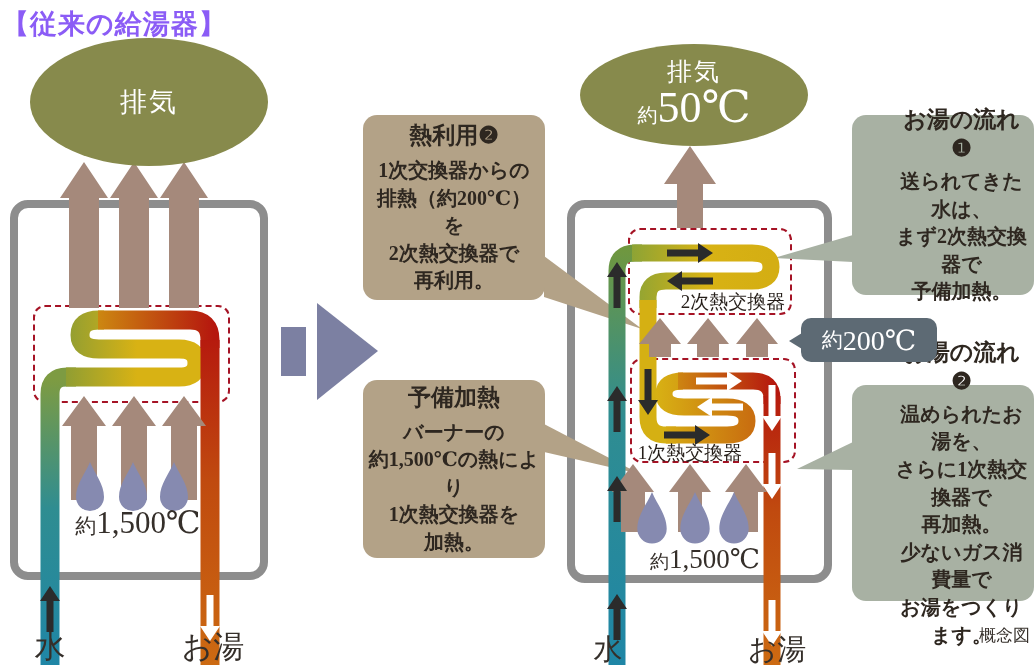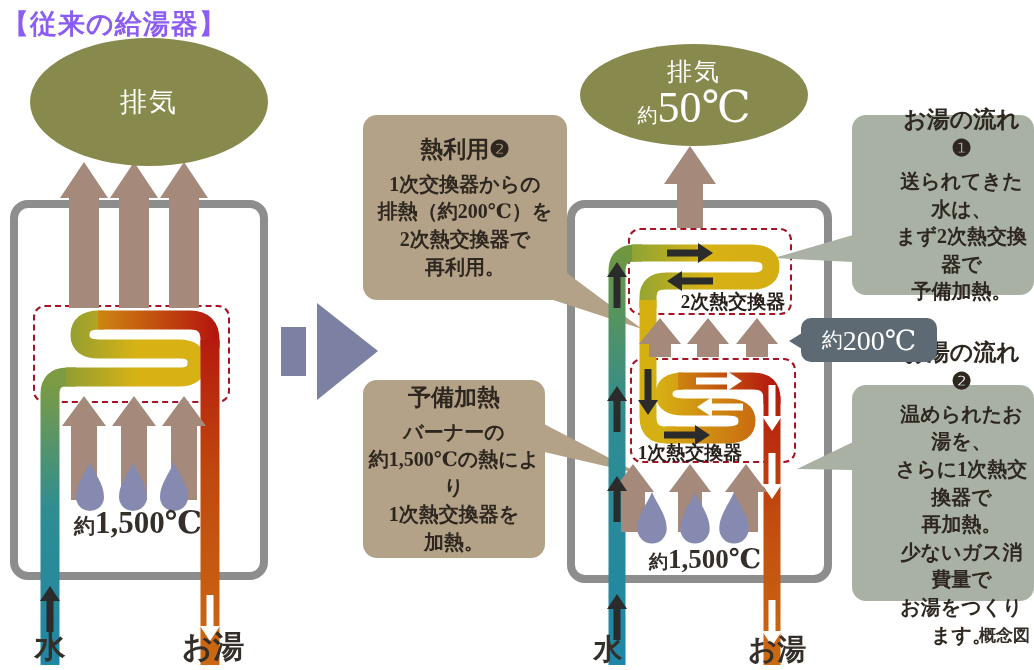--- a/index.html
+++ b/index.html
@@ -29,33 +29,33 @@
   .oval .temp{font-size:40px;}
   .oval.right .pref{font-size:20px;}
   .oval.right .temp{font-size:44px;}
   
   .callout{border-radius:14px;display:flex;flex-direction:column;align-items:center;
            justify-content:center;text-align:center;color:#2e2720;padding:6px 4px;box-sizing:border-box;}
   .callout.tan{background:#b3a287;}
   .callout.sage{background:#a8b1a3;padding-left:41px;}
   .callout .c-title{font-size:23px;font-weight:bold;margin-bottom:6px;}
   .callout .c-body{font-size:20px;line-height:1.38;white-space:pre-line;font-weight:bold;}
-  .callout.heat2{left:363px;top:115px;width:204px;height:185px;}
+  .callout.heat2{left:363px;top:115px;width:182px;height:185px;}
   .callout.heat1{left:363px;top:380px;width:182px;height:178px;}
   .callout.flow1{left:852px;top:115px;width:182px;height:180px;}
   .callout.flow2{left:852px;top:385px;width:182px;height:216px;}
   
   .badge{left:801px;top:318px;width:136px;height:44px;background:#5d6a74;border-radius:10px;
          color:#fff;display:flex;align-items:center;justify-content:center;}
   .badge .pref{font-size:21px;}
   .badge .temp{font-size:28px;}
   .badge-tail{left:789px;top:333px;width:0;height:0;border-top:8px solid transparent;
               border-bottom:8px solid transparent;border-right:13px solid #5d6a74;}
   
-  .lbl{color:#352f2a;font-weight:bold;text-align:center;}
+  .lbl{color:#352f2a;font-weight:normal;text-align:center;}
   .water-l{left:20px;top:626px;width:60px;font-size:31px;}
   .hot-l{left:173px;top:626px;width:80px;font-size:31px;}
   .water-r{left:578px;top:630px;width:60px;font-size:29px;}
   .hot-r{left:737px;top:630px;width:80px;font-size:29px;}
   .burner-l{left:58px;top:504px;width:160px;}
   .burner-r{left:625px;top:543px;width:160px;}
   .burner-l .pref{font-size:21px;} .burner-l .temp{font-size:31px;}
   .burner-r .pref{font-size:19px;} .burner-r .temp{font-size:27px;}
   .hx-lbl{font-size:19px;color:#261f1a;}
   .hx-lbl.sec{left:653px;top:289px;width:160px;}

